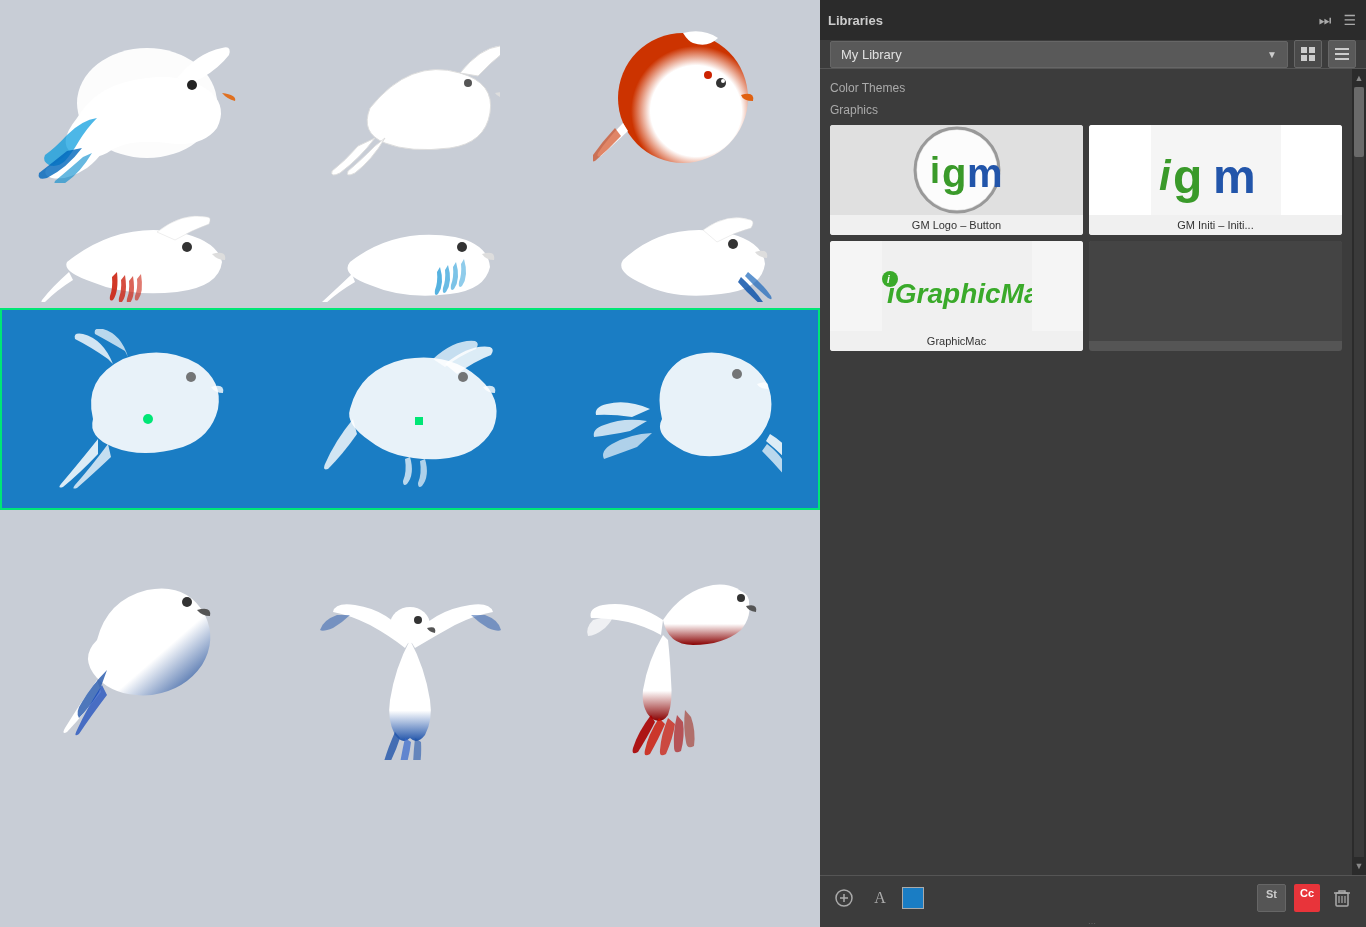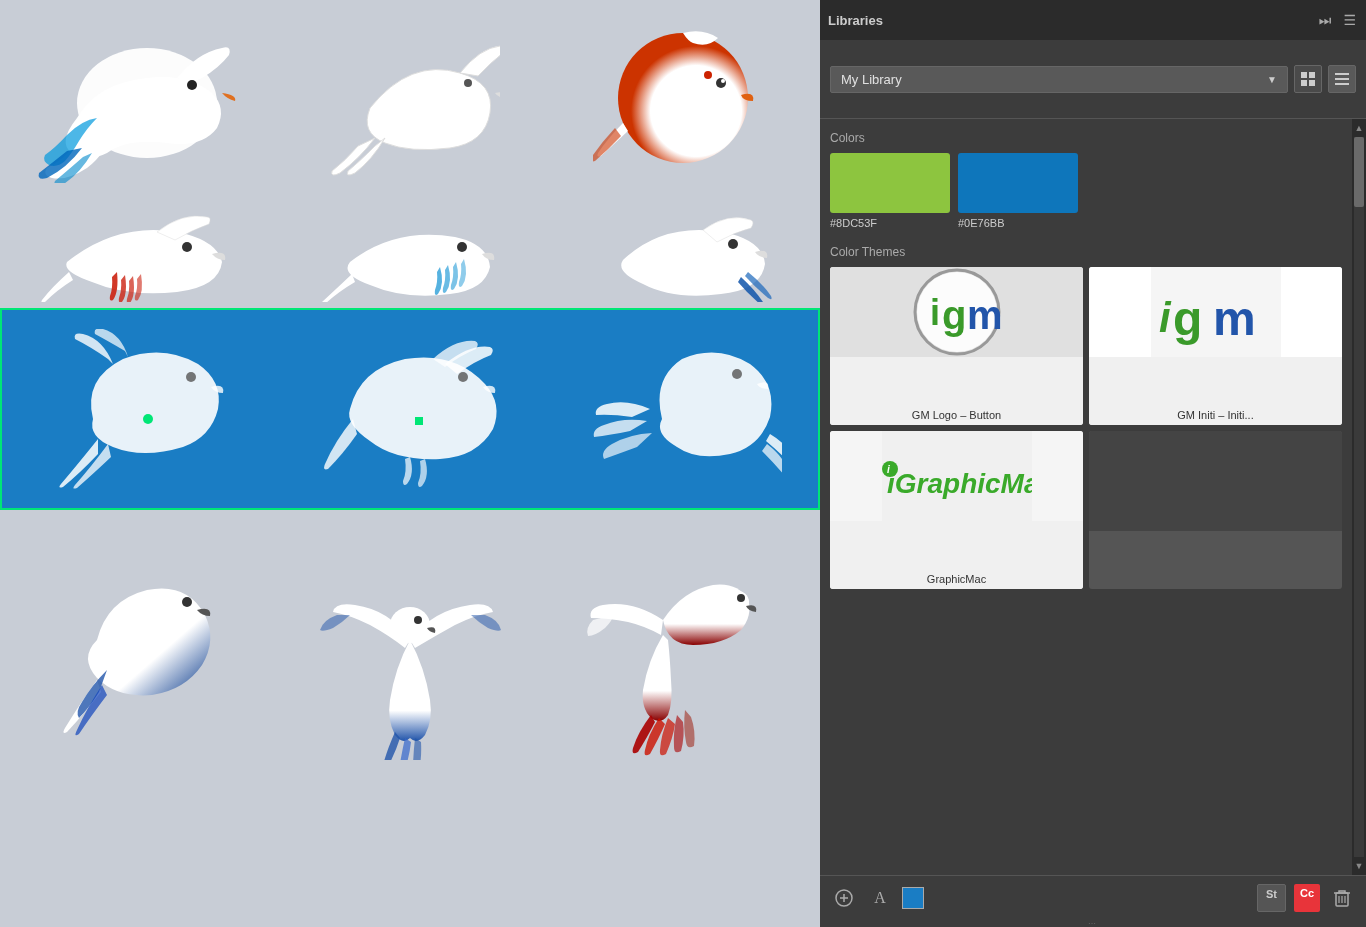--- a/index.html
+++ b/index.html
@@ -59,21 +59,21 @@
       color: #aaa;
       font-size: 14px;
       cursor: pointer;
       padding: 2px;
     }
 
     
     .library-selector-row {
       display: flex;
       align-items: center;
-      padding: 25px 10px;
+      padding: 0 10px;
       background: #3c3c3c;
       gap: 6px;
       border-bottom: 1px solid #555;
       text-align: right;
     }
 
     .library-dropdown {
       flex: 1;
       background: #595959;
       border: 1px solid #666;
@@ -215,21 +215,20 @@
       overflow: hidden;
       position: relative;
     }
 
     .graphic-label {
       color: #333;
       font-size: 11px;
       padding: 4px 6px;
       background: #f0f0f0;
       text-align: center;
-      margin-top: 48px;
     }
 
     
     .gm-logo-btn {
       position: relative;
       width: 100%;
       height: 100%;
       display: flex;
       align-items: center;
       justify-content: center;
@@ -595,39 +594,27 @@
         <rect x="1" y="2" width="14" height="2" fill="#ccc"></rect>
         <rect x="1" y="7" width="14" height="2" fill="#ccc"></rect>
         <rect x="1" y="12" width="14" height="2" fill="#ccc"></rect>
       </svg>
     </div>
   </div>
 
   <div style="display:flex; flex:1; overflow:hidden;">
     <div class="panel-content" style="flex:1; overflow-y:scroll;">
 
-      <div class="colors-section">
-        <div class="section-label">Colors</div>
-        <div class="colors-row">
-          <div class="color-swatch-item">
-            <div class="color-swatch" style="background:#8DC53F;"></div>
-            <span class="color-hex-label">#8DC53F</span>
-          </div>
-          <div class="color-swatch-item">
-            <div class="color-swatch" style="background:#0E76BB;"></div>
-            <span class="color-hex-label">#0E76BB</span>
-          </div>
-        </div>
-      </div>
 
       <div class="color-themes-section">
         <div class="section-label">Color Themes</div>
       </div>
 
       <div class="graphics-section">
+        <div class="section-label">Graphics</div>
         <div class="graphics-grid">
 
           <div class="graphic-item">
             <div class="graphic-thumbnail gm-logo-btn">
               <svg width="90" height="90" viewBox="0 0 90 90">
                 <circle cx="45" cy="45" r="42" fill="none" stroke="#999" stroke-width="3"></circle>
                 <circle cx="45" cy="45" r="40" fill="white" opacity="0.9"></circle>
                 <text x="18" y="58" font-family="Arial" font-size="36" font-weight="bold" fill="#3a9a2a">i</text>
                 <text x="30" y="62" font-family="Arial" font-size="40" font-weight="bold" fill="#3a9a2a">g</text>
                 <text x="55" y="62" font-family="Arial" font-size="40" font-weight="bold" fill="#2255aa">m</text>

